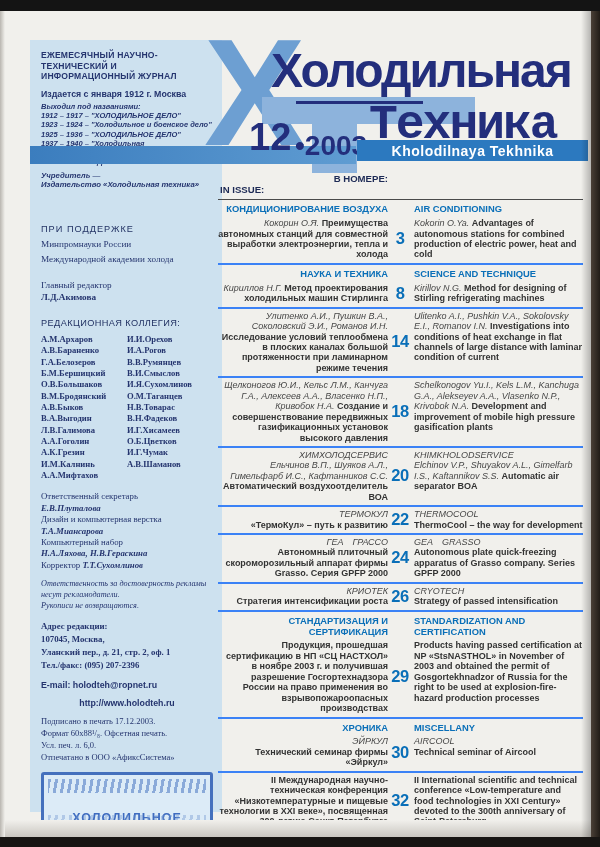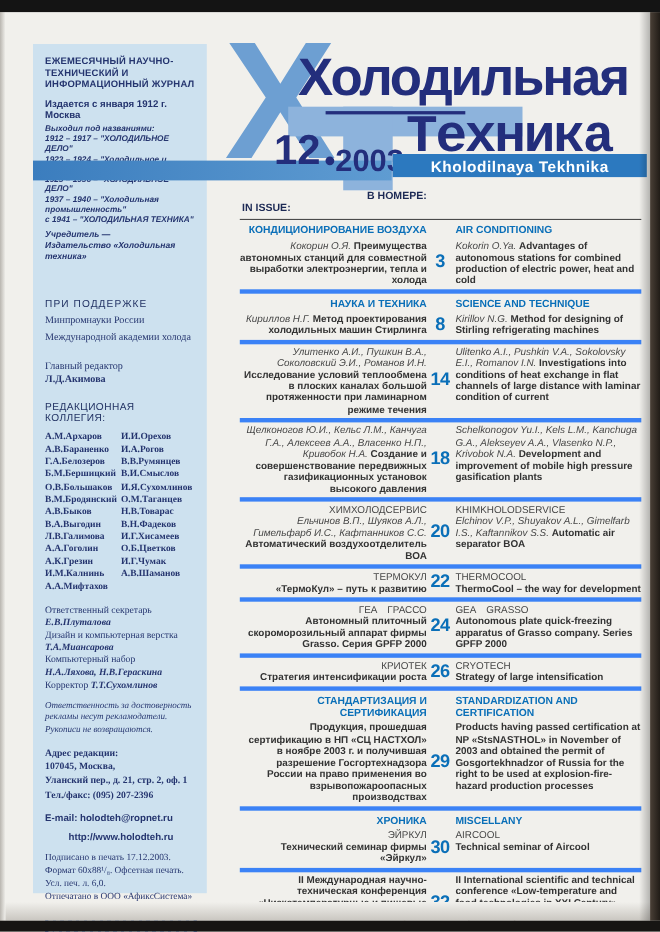--- a/index.html
+++ b/index.html
@@ -7,21 +7,21 @@
   body { font-family:"Liberation Sans", sans-serif; background:#8f8c86; position:relative; overflow:hidden; }
   .scan { position:absolute; inset:0; background:#f1f0ec; }
   .edge-top    { position:absolute; left:0; top:0; width:600px; height:11px; background:#141414; }
   .edge-bottom { position:absolute; left:0; top:837px; width:600px; height:10px; background:#171513; }
   .edge-bottom-shadow { position:absolute; left:0; top:820px; width:600px; height:17px; background:linear-gradient(#f1f0ec,#c9c6c0); }
   .edge-right  { position:absolute; top:11px; right:0; width:9px; height:826px; background:linear-gradient(90deg,#4a4037,#211c17); }
   .edge-right-shadow { position:absolute; top:11px; right:9px; width:10px; height:826px; background:linear-gradient(90deg,rgba(0,0,0,0),rgba(0,0,0,.25)); }
   .edge-left { position:absolute; left:0; top:11px; width:5px; height:826px; background:linear-gradient(90deg,#b9b6b0,#f1f0ec); }
 
   
-  .sidebar { position:absolute; left:30px; top:40px; width:158px; height:772px;
+  .sidebar { position:absolute; left:30px; top:40px; width:192px; height:772px;
              background:#cde1ef; color:#25356f; padding:10px 9px 6px 11px; }
   .sb-type { font-size:8.6px; font-weight:bold; line-height:1.25; letter-spacing:.2px; }
   .sb-since { font-size:8.8px; font-weight:bold; margin-top:7px; }
   .sb-former-intro { font-size:7.5px; font-weight:bold; font-style:italic; margin-top:3px; }
   .sb-former div { font-size:7.5px; font-weight:bold; font-style:italic; line-height:1.23; }
   .sb-founder { font-size:7.8px; font-weight:bold; font-style:italic; margin-top:4px; line-height:1.25; }
   .sb-gap-band { height:30px; }
   .sb-support-h { font-size:9.2px; letter-spacing:1px; margin-top:4px; color:#233364; }
   .sb-support div { font-size:9.2px; margin-top:5px; font-family:"Liberation Serif", serif; }
   .sb-editor { margin-top:16px; font-size:9.2px; font-family:"Liberation Serif", serif; line-height:1.3; }
@@ -68,22 +68,22 @@
   
   .toc { position:absolute; left:218px; top:173px; width:365px; font-size:9px; line-height:1.16; color:#3a3a3a; }
   .row { display:flex; }
   .cru { width:170px; text-align:right; }
   .cpg { width:24px; display:flex; align-items:center; justify-content:center; }
   .cen { flex:1; padding-left:2px; text-align:left; }
   .toc-head { border-bottom:1px solid #4a4a4a; padding-bottom:4px;flex-direction:column; }
   .toc-head .cru, .toc-head .cen { font-weight:bold; color:#1d2a55; font-size:9.6px; }
   .sec { padding:4px 0 1px; }
   .sec .cru, .sec .cen { font-weight:bold; color:#0a6fb8; font-size:9.4px; }
-  .entry { border-bottom:4px solid #3b82f6; padding:2px 0 3px; }
-  .entry .lbl { color:#474747; }
+  .entry { border-bottom:2px solid #3b82f6; padding:2px 0 3px; }
+  .entry .lbl { font-style:italic; color:#474747; }
   .entry .au { font-style:italic; color:#474747; }
   .entry .tt { font-weight:bold; color:#333333; }
   .pgnum { color:#0a6fb8; font-weight:bold; font-size:16.5px; letter-spacing:-.5px; }
 </style>
 </head>
 <body>
 
 <div class="scan">
 
   <aside class="sidebar">
@@ -300,21 +300,21 @@
         <div class="row entry">
           <div class="cru">
             <div class="lbl">КРИОТЕК</div>
             <div><span class="tt">Стратегия интенсификации роста</span></div>
           </div>
           <div class="cpg">
             <span class="pgnum">26</span>
           </div>
           <div class="cen">
             <div class="lbl">CRYOTECH</div>
-            <div><span class="tt">Strategy of large intensification</span></div>
+            <div><span class="tt">Strategy of passed intensification</span></div>
           </div>
         </div>
         <div class="row sec">
           <div class="cru">СТАНДАРТИЗАЦИЯ И СЕРТИФИКАЦИЯ</div>
           <div class="cpg"></div>
           <div class="cen">STANDARDIZATION AND CERTIFICATION</div>
         </div>
         <div class="row entry">
           <div class="cru">
             <div><span class="tt">Продукция, прошедшая сертификацию в НП «СЦ НАСТХОЛ» в ноябре 2003 г. и получившая разрешение Госгортехнадзора России на право применения во взрывопожароопасных производствах</span></div>

